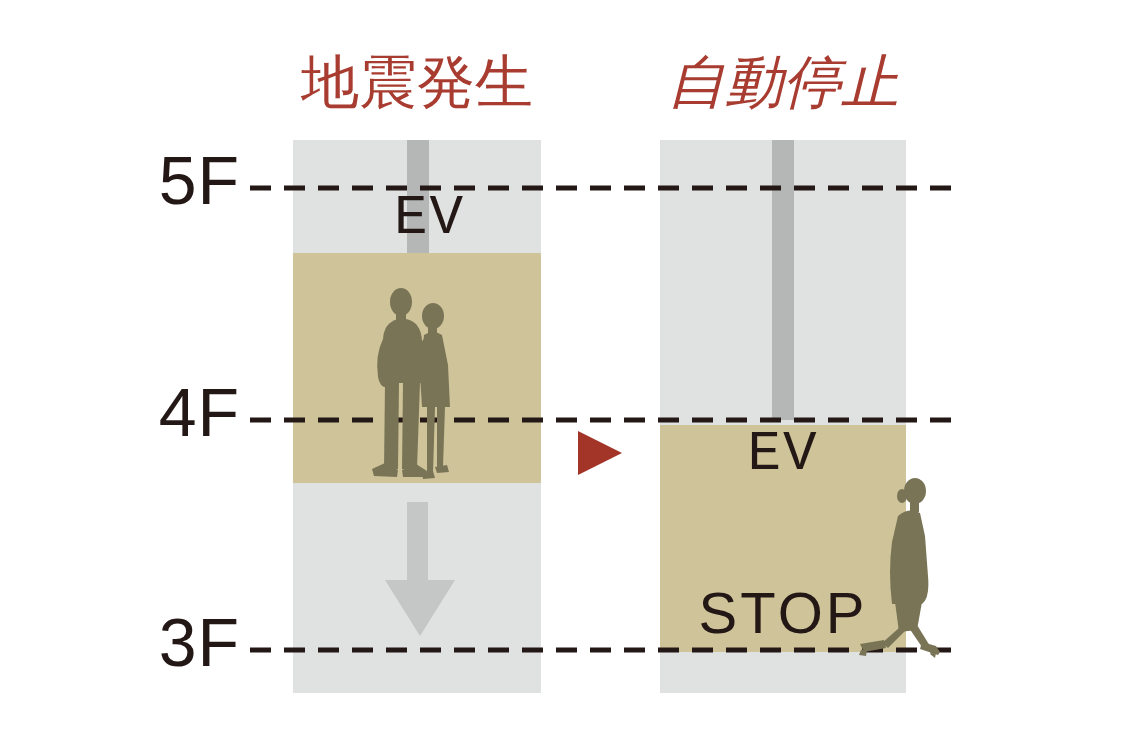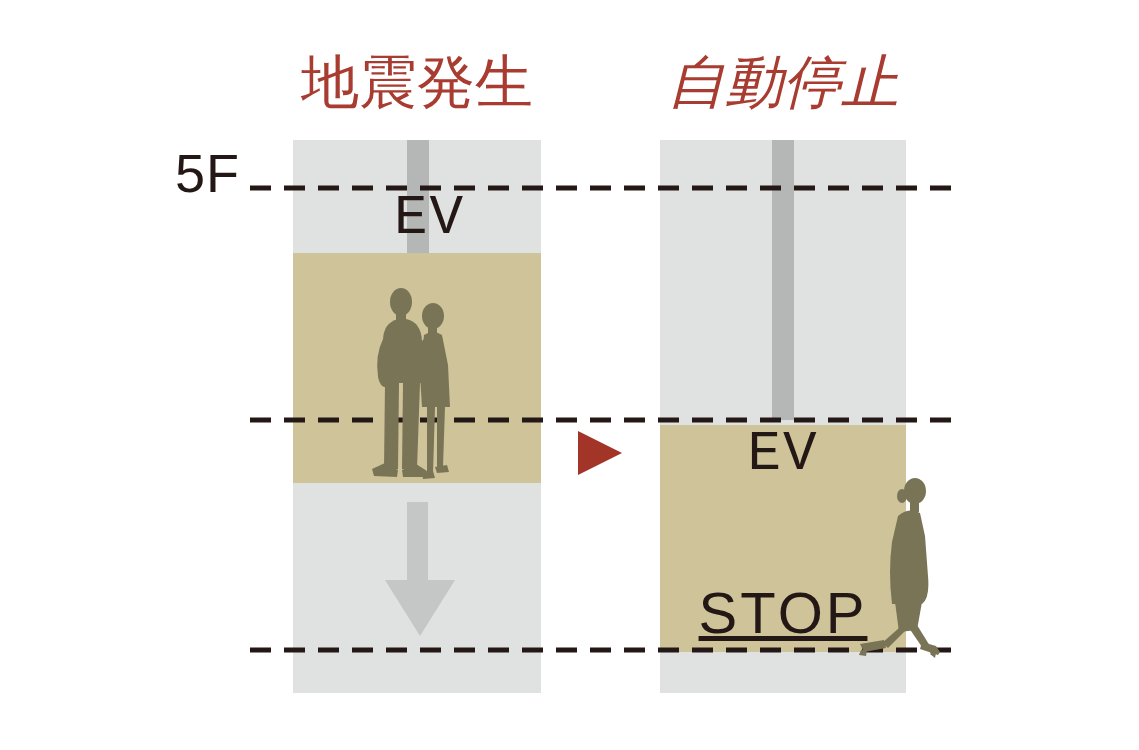--- a/index.html
+++ b/index.html
@@ -27,30 +27,30 @@
   
   .floor-lines{left:0;top:0;z-index:2;pointer-events:none;}
   .floor-lines line{stroke:var(--line-ink);stroke-width:5;stroke-dasharray:21 13;}
   
   .panel-title{
     z-index:3;text-align:center;font-size:58px;line-height:1.05;
     color:var(--title-red);white-space:nowrap;
     font-family:"Liberation Sans",sans-serif;
   }
   .floor-label{
-    z-index:3;width:130px;text-align:right;font-size:54px;line-height:1;
+    z-index:3;width:130px;text-align:right;font-size:68px;line-height:1;
     color:var(--line-ink);letter-spacing:1px;
   }
   .ev-label{
     z-index:3;width:247px;text-align:center;font-size:56px;line-height:1;
     color:var(--line-ink);letter-spacing:2px;font-family:Liberation Mono, monospace;
   }
   .stop-label{
     z-index:3;width:246px;text-align:center;font-size:58px;line-height:1;
-    color:var(--line-ink);letter-spacing:3px;text-decoration:underline;
+    color:var(--line-ink);letter-spacing:3px;
   }
   
   .silhouette{z-index:3;}
   .silhouette *{fill:var(--silhouette-olive);}
   .down-arrow *{fill:var(--down-arrow-gray);}
   .down-arrow{z-index:1;}
   .transition-arrow{
     z-index:3;width:0;height:0;
     border-top:22px solid transparent;
     border-bottom:22px solid transparent;
@@ -128,20 +128,22 @@
         <polygon points="70,166 84,170 88,176 86,179 68,173"></polygon>
         <polygon points="79,177 84,177 83,182 78,178"></polygon>
         <polygon points="47,152 54,154 36,172 30,167"></polygon>
         <polygon points="8,168 32,164 34,172 12,176"></polygon>
         <polygon points="9,174 15,173 14,180 7,179"></polygon>
       </g>
     </svg>
   </section>
 
   <div class="abs floor-label" style="left:110px;top:146px;">5F</div>
+  <div class="abs floor-label" style="left:110px;top:378px;">4F</div>
+  <div class="abs floor-label" style="left:110px;top:608px;">3F</div>
 
   <svg class="abs floor-lines" width="1139" height="750" viewBox="0 0 1139 750">
     <line x1="250" y1="188" x2="963" y2="188"></line>
     <line x1="250" y1="420" x2="963" y2="420"></line>
     <line x1="250" y1="650" x2="963" y2="650"></line>
   </svg>
 
 </div>
 
 </body></html>

